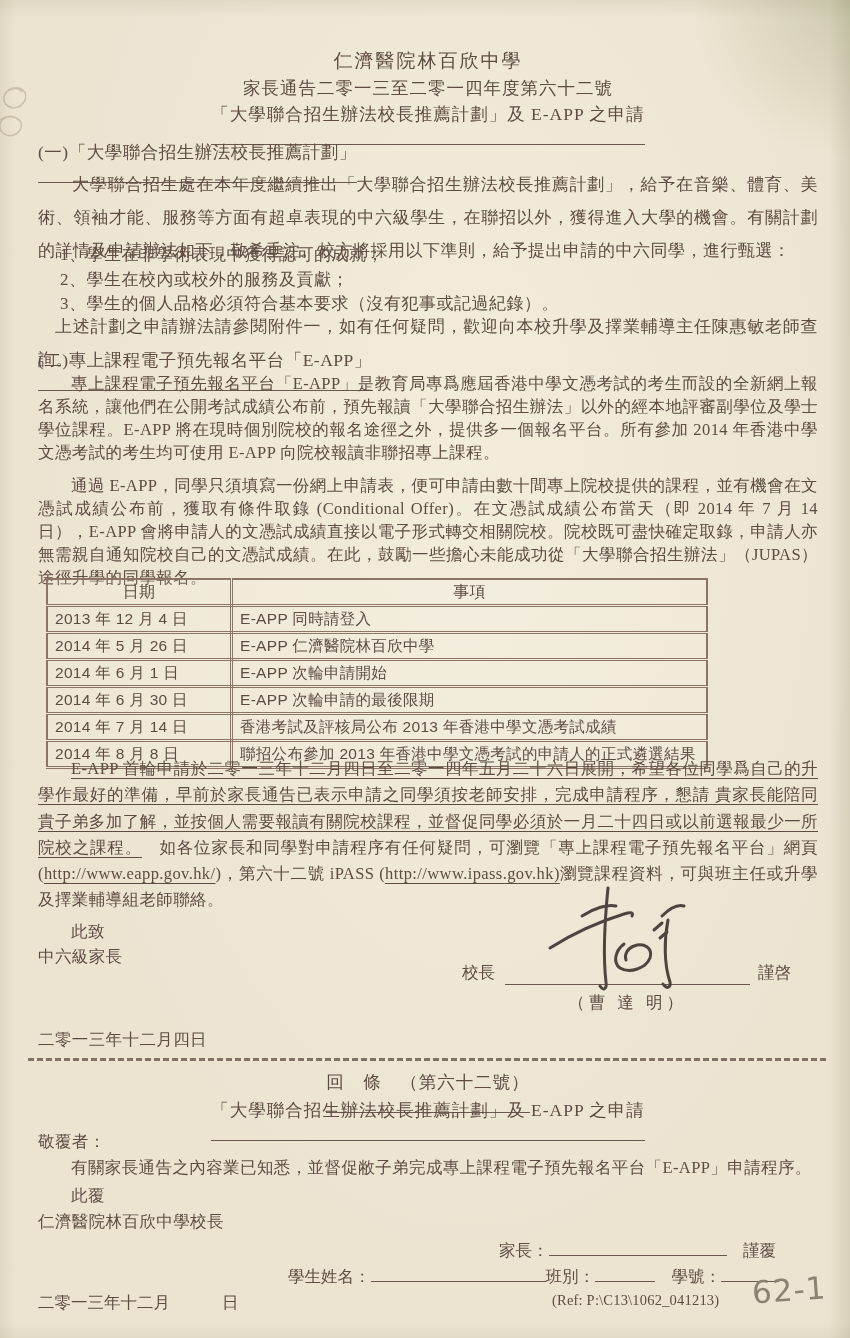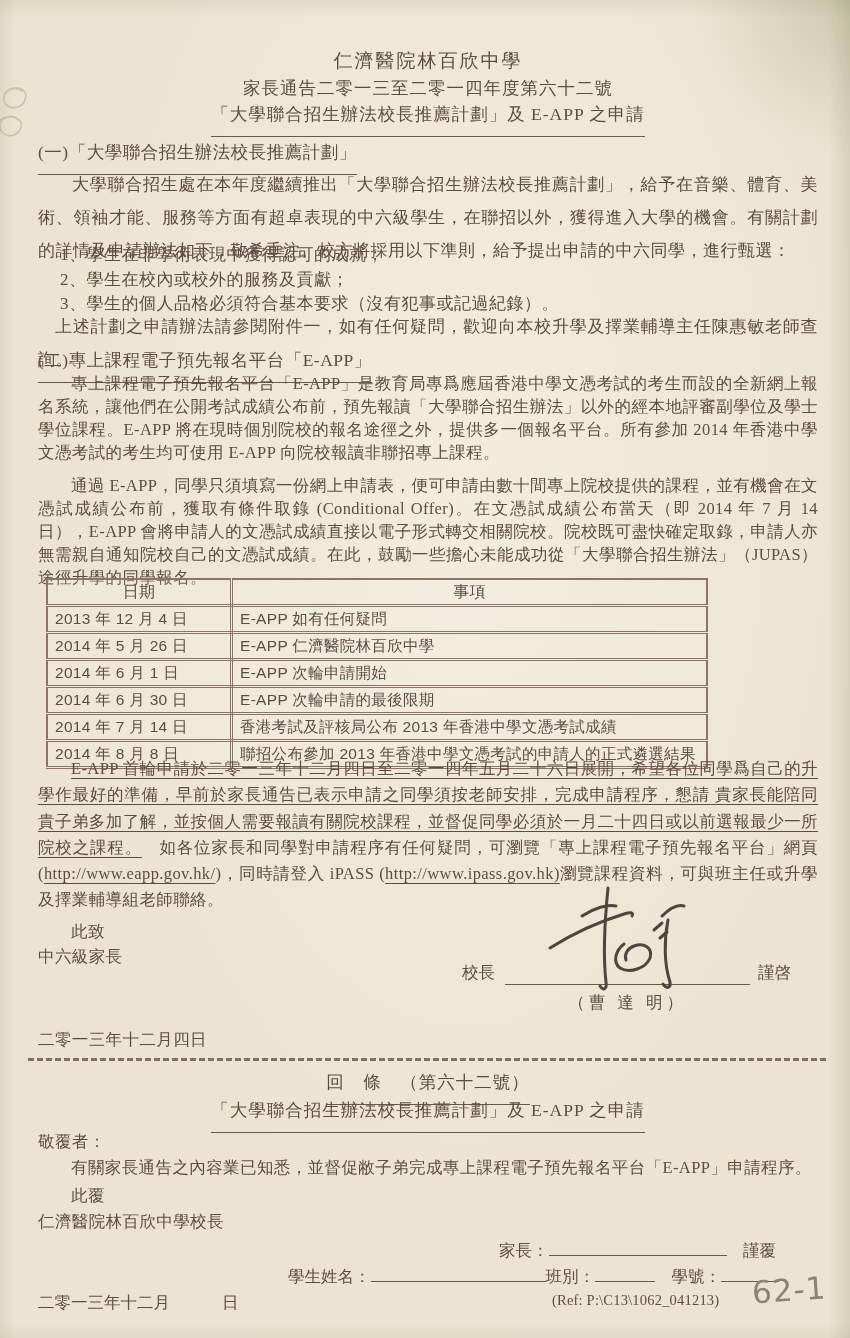--- a/index.html
+++ b/index.html
@@ -17,21 +17,21 @@
       linear-gradient(180deg, rgba(112,108,72,0.10), rgba(0,0,0,0) 18px),
       linear-gradient(0deg, rgba(112,108,72,0.08), rgba(0,0,0,0) 16px),
       radial-gradient(ellipse at 55% 35%, rgba(255,252,240,0.35), rgba(0,0,0,0) 65%);
     font-family:"Liberation Serif","DejaVu Serif",serif;
     color:#5e4c44;
   }
   .abs{position:absolute;left:38px;right:32px;}
   .ctr{text-align:center;}
   .t1{font-size:19px;letter-spacing:2px;}
   .t2{font-size:17.5px;letter-spacing:1px;}
-  .uline{border-bottom:1.4px solid #6a5850;padding-bottom:12px;}
+  .uline{border-bottom:1.4px solid #6a5850;padding-bottom:20px;}
   .shead{font-size:17.5px;letter-spacing:.5px;}
   .b1{font-size:17px;line-height:33px;letter-spacing:.5px;text-align:justify;}
   .b2{font-size:16.5px;line-height:23px;letter-spacing:.4px;text-align:justify;}
   .b3{font-size:16.5px;line-height:26.3px;letter-spacing:.4px;text-align:justify;}
   .ind{text-indent:2em;}
   .list{font-size:17px;line-height:24.5px;letter-spacing:.5px;margin-left:22px;}
   .u{text-decoration:underline;text-underline-offset:3.5px;text-decoration-thickness:1.2px;}
   p{margin:0;}
   table.sched{border-collapse:collapse;border:2px solid #8c7567;background:rgba(255,255,255,0.12);}
   table.sched td,table.sched th{
@@ -87,21 +87,21 @@
   <p class="abs b2 ind" style="top:474px;">通過 E-APP，同學只須填寫一份網上申請表，便可申請由數十間專上院校提供的課程，並有機會在文憑試成績公布前，獲取有條件取錄 (Conditional Offer)。在文憑試成績公布當天（即 2014 年 7 月 14 日），E-APP 會將申請人的文憑試成績直接以電子形式轉交相關院校。院校既可盡快確定取錄，申請人亦無需親自通知院校自己的文憑試成績。在此，鼓勵一些擔心未能成功從「大學聯合招生辦法」（JUPAS）途徑升學的同學報名。</p>
 
   <table class="sched" style="position:absolute;left:46px;top:578px;width:662px;">
     <tbody>
       <tr>
         <th class="c1">日期</th>
         <th>事項</th>
       </tr>
       <tr>
         <td class="c1">2013 年 12 月 4 日</td>
-        <td>E-APP 如有任何疑問</td>
+        <td>E-APP 同時請登入</td>
       </tr>
       <tr>
         <td class="c1">2014 年 5 月 26 日</td>
         <td>E-APP 仁濟醫院林百欣中學</td>
       </tr>
       <tr>
         <td class="c1">2014 年 6 月 1 日</td>
         <td>E-APP 次輪申請開始</td>
       </tr>
       <tr>
@@ -113,21 +113,21 @@
         <td>香港考試及評核局公布 2013 年香港中學文憑考試成績</td>
       </tr>
       <tr>
         <td class="c1">2014 年 8 月 8 日</td>
         <td>聯招公布參加 2013 年香港中學文憑考試的申請人的正式遴選結果</td>
       </tr>
     </tbody>
   </table>
 
   <p class="abs b3 ind" style="top:756px;">
-    <span class="u">E-APP 首輪申請於二零一三年十二月四日至二零一四年五月二十六日展開，希望各位同學爲自己的升學作最好的準備，早前於家長通告已表示申請之同學須按老師安排，完成申請程序，懇請 貴家長能陪同 貴子弟多加了解，並按個人需要報讀有關院校課程，並督促同學必須於一月二十四日或以前選報最少一所院校之課程。</span><span>　如各位家長和同學對申請程序有任何疑問，可瀏覽「專上課程電子預先報名平台」網頁 (</span><span class="u">http://www.eapp.gov.hk/</span><span>)，同時請登入 iPASS (</span><span class="u">http://www.ipass.gov.hk)</span><span>瀏覽課程資料，可與班主任或升學及擇業輔導組老師聯絡。</span>
+    <span class="u">E-APP 首輪申請於二零一三年十二月四日至二零一四年五月二十六日展開，希望各位同學爲自己的升學作最好的準備，早前於家長通告已表示申請之同學須按老師安排，完成申請程序，懇請 貴家長能陪同 貴子弟多加了解，並按個人需要報讀有關院校課程，並督促同學必須於一月二十四日或以前選報最少一所院校之課程。</span><span>　如各位家長和同學對申請程序有任何疑問，可瀏覽「專上課程電子預先報名平台」網頁 (</span><span class="u">http://www.eapp.gov.hk/</span><span>)，第六十二號 iPASS (</span><span class="u">http://www.ipass.gov.hk)</span><span>瀏覽課程資料，可與班主任或升學及擇業輔導組老師聯絡。</span>
   </p>
 
   <div class="abs b2" style="top:920px;text-indent:2em;">此致</div>
   <div class="abs b2" style="top:946px;font-family:Liberation Mono, monospace;">中六級家長</div>
 
   <div style="position:absolute;left:462px;top:962px;font-size:16.5px;">校長</div>
   <div class="sigline" style="position:absolute;left:505px;top:898px;width:245px;height:86px;">
     <svg style="position:absolute;left:15px;bottom:-14px;" width="230" height="112" viewBox="0 0 230 112">
       <g fill="none" stroke="#4c463f" stroke-width="3" stroke-linecap="round">
         <path d="M88,2 C86,22 82,62 86,96 C87,102 84,106 80,100"></path>

